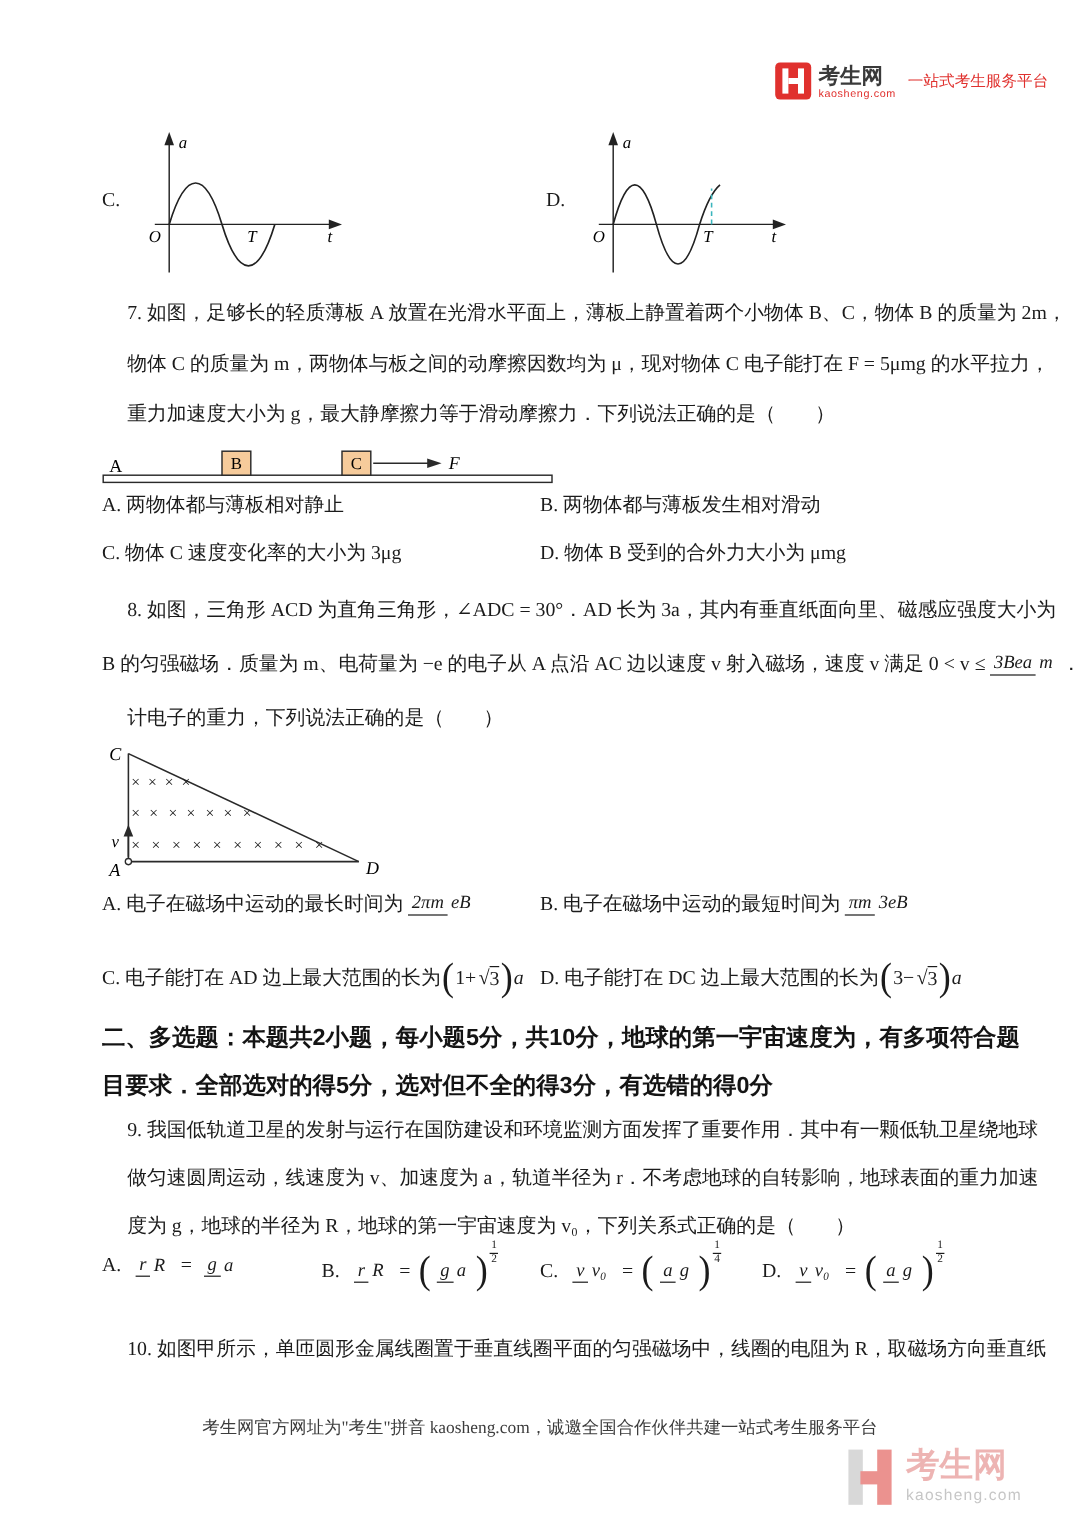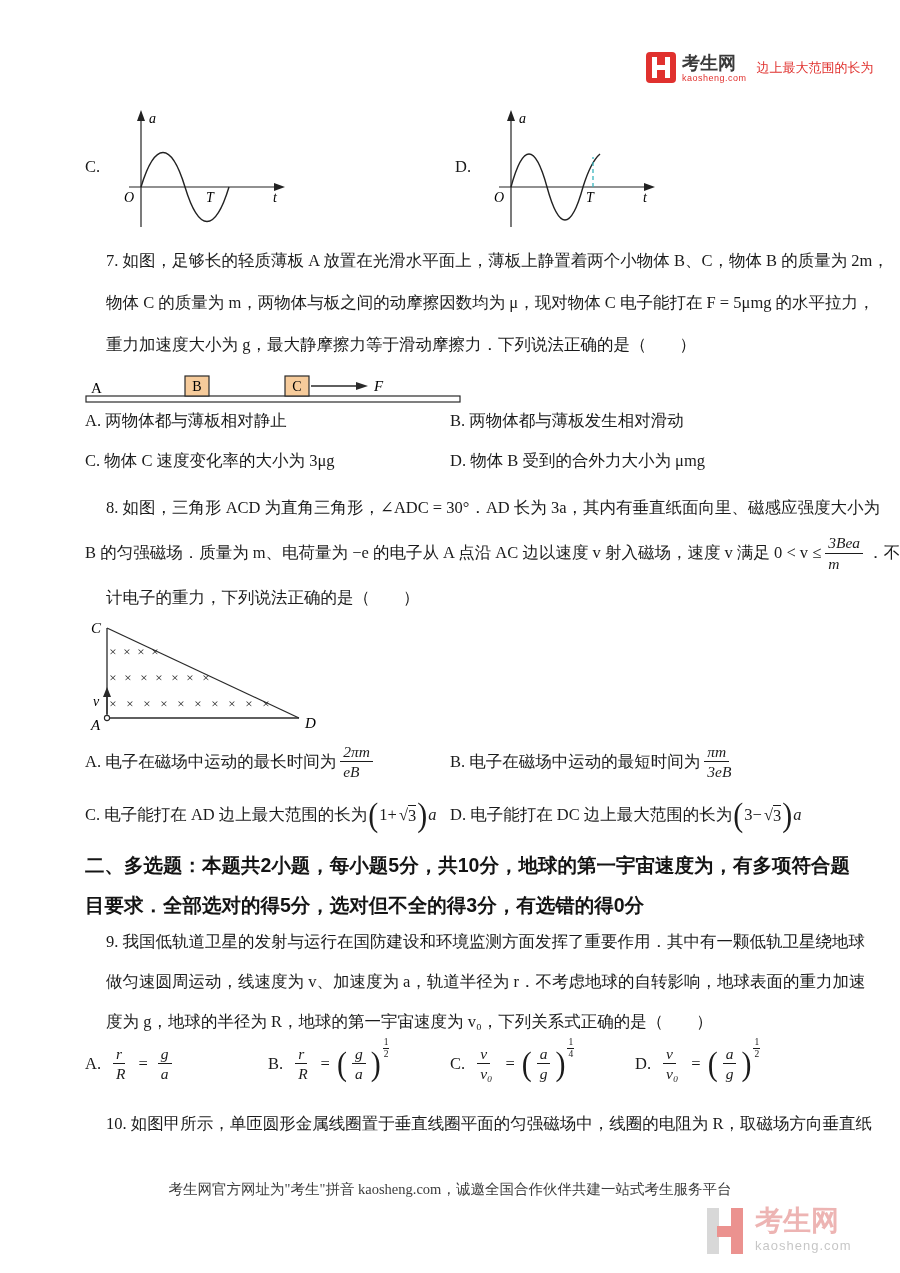--- a/index.html
+++ b/index.html
@@ -26,21 +26,21 @@
   .logo-domain { font-size:9px; color:#e0312e; font-family:"Liberation Sans",sans-serif; letter-spacing:.5px;}
   .logo-tagline { margin-left:10px; font-size:13px; color:#e0312e; font-family:"Liberation Sans",sans-serif; }
 
   
   .graph { position:absolute; top:105px; width:230px; height:132px; }
   .graph-label { position:absolute; left:0; top:52px; font-size:16.5px; }
   .graph svg { position:absolute; left:26px; top:0; }
   svg text { font-family:"Liberation Serif","DejaVu Serif",serif; }
 
   
-  .frac { display:inline-flex; flex-direction:column; align-items:flex-start; margin:0 4px; font-size:15.5px; line-height:1.25; }
+  .frac { display:inline-flex; flex-direction:row; align-items:center; margin:0 4px; font-size:15.5px; line-height:1.25; }
   .frac .num { border-bottom:1px solid #1b1b1b; padding:0 3px; }
   .frac .den { padding:0 3px; }
   .bp { font-size:30px; display:inline-block; line-height:1; transform:scaleY(1.1); margin:0 1px; font-weight:400; }
   .exp { display:inline-flex; flex-direction:column; align-items:center; font-size:9.5px; line-height:1.15; transform:translateY(-15px); margin-left:1px; }
   .exp .enum { border-bottom:1px solid #1b1b1b; padding:0 1px; }
   .eqs { margin:0 6px; }
   .olab { margin-right:8px; }
   .rad { margin-left:2px; }
   .sqrtv { border-top:1.2px solid #1b1b1b; }
 
@@ -70,21 +70,21 @@
   <div class="logo">
     <div class="logo-icon">
       <span class="hb l"></span>
         <span class="hb r"></span>
         <span class="hb m"></span>
     </div>
     <div class="logo-col">
       <span class="logo-name">考生网</span>
       <span class="logo-domain">kaosheng.com</span>
     </div>
-    <span class="logo-tagline">边上最大范围的长为</span>
+    <span class="logo-tagline">一站式考生服务平台</span>
   </div>
 
   <div class="graph" style="left:85px">
     <span class="graph-label">C.</span>
     <svg width="182" height="132" viewBox="0 0 182 132">
       <line x1="30" y1="122" x2="30" y2="12" stroke="#222" stroke-width="1.2"></line>
       <path d="M30,5 L26,16 L34,16 Z" fill="#222"></path>
       <line x1="18" y1="82" x2="168" y2="82" stroke="#222" stroke-width="1.2"></line>
       <path d="M174,82 L163,78 L163,86 Z" fill="#222"></path>
       <path d="M30,82 C44,36 60,36 74,82 C88,128 104,128 118,82" fill="none" stroke="#222" stroke-width="1.4"></path>

